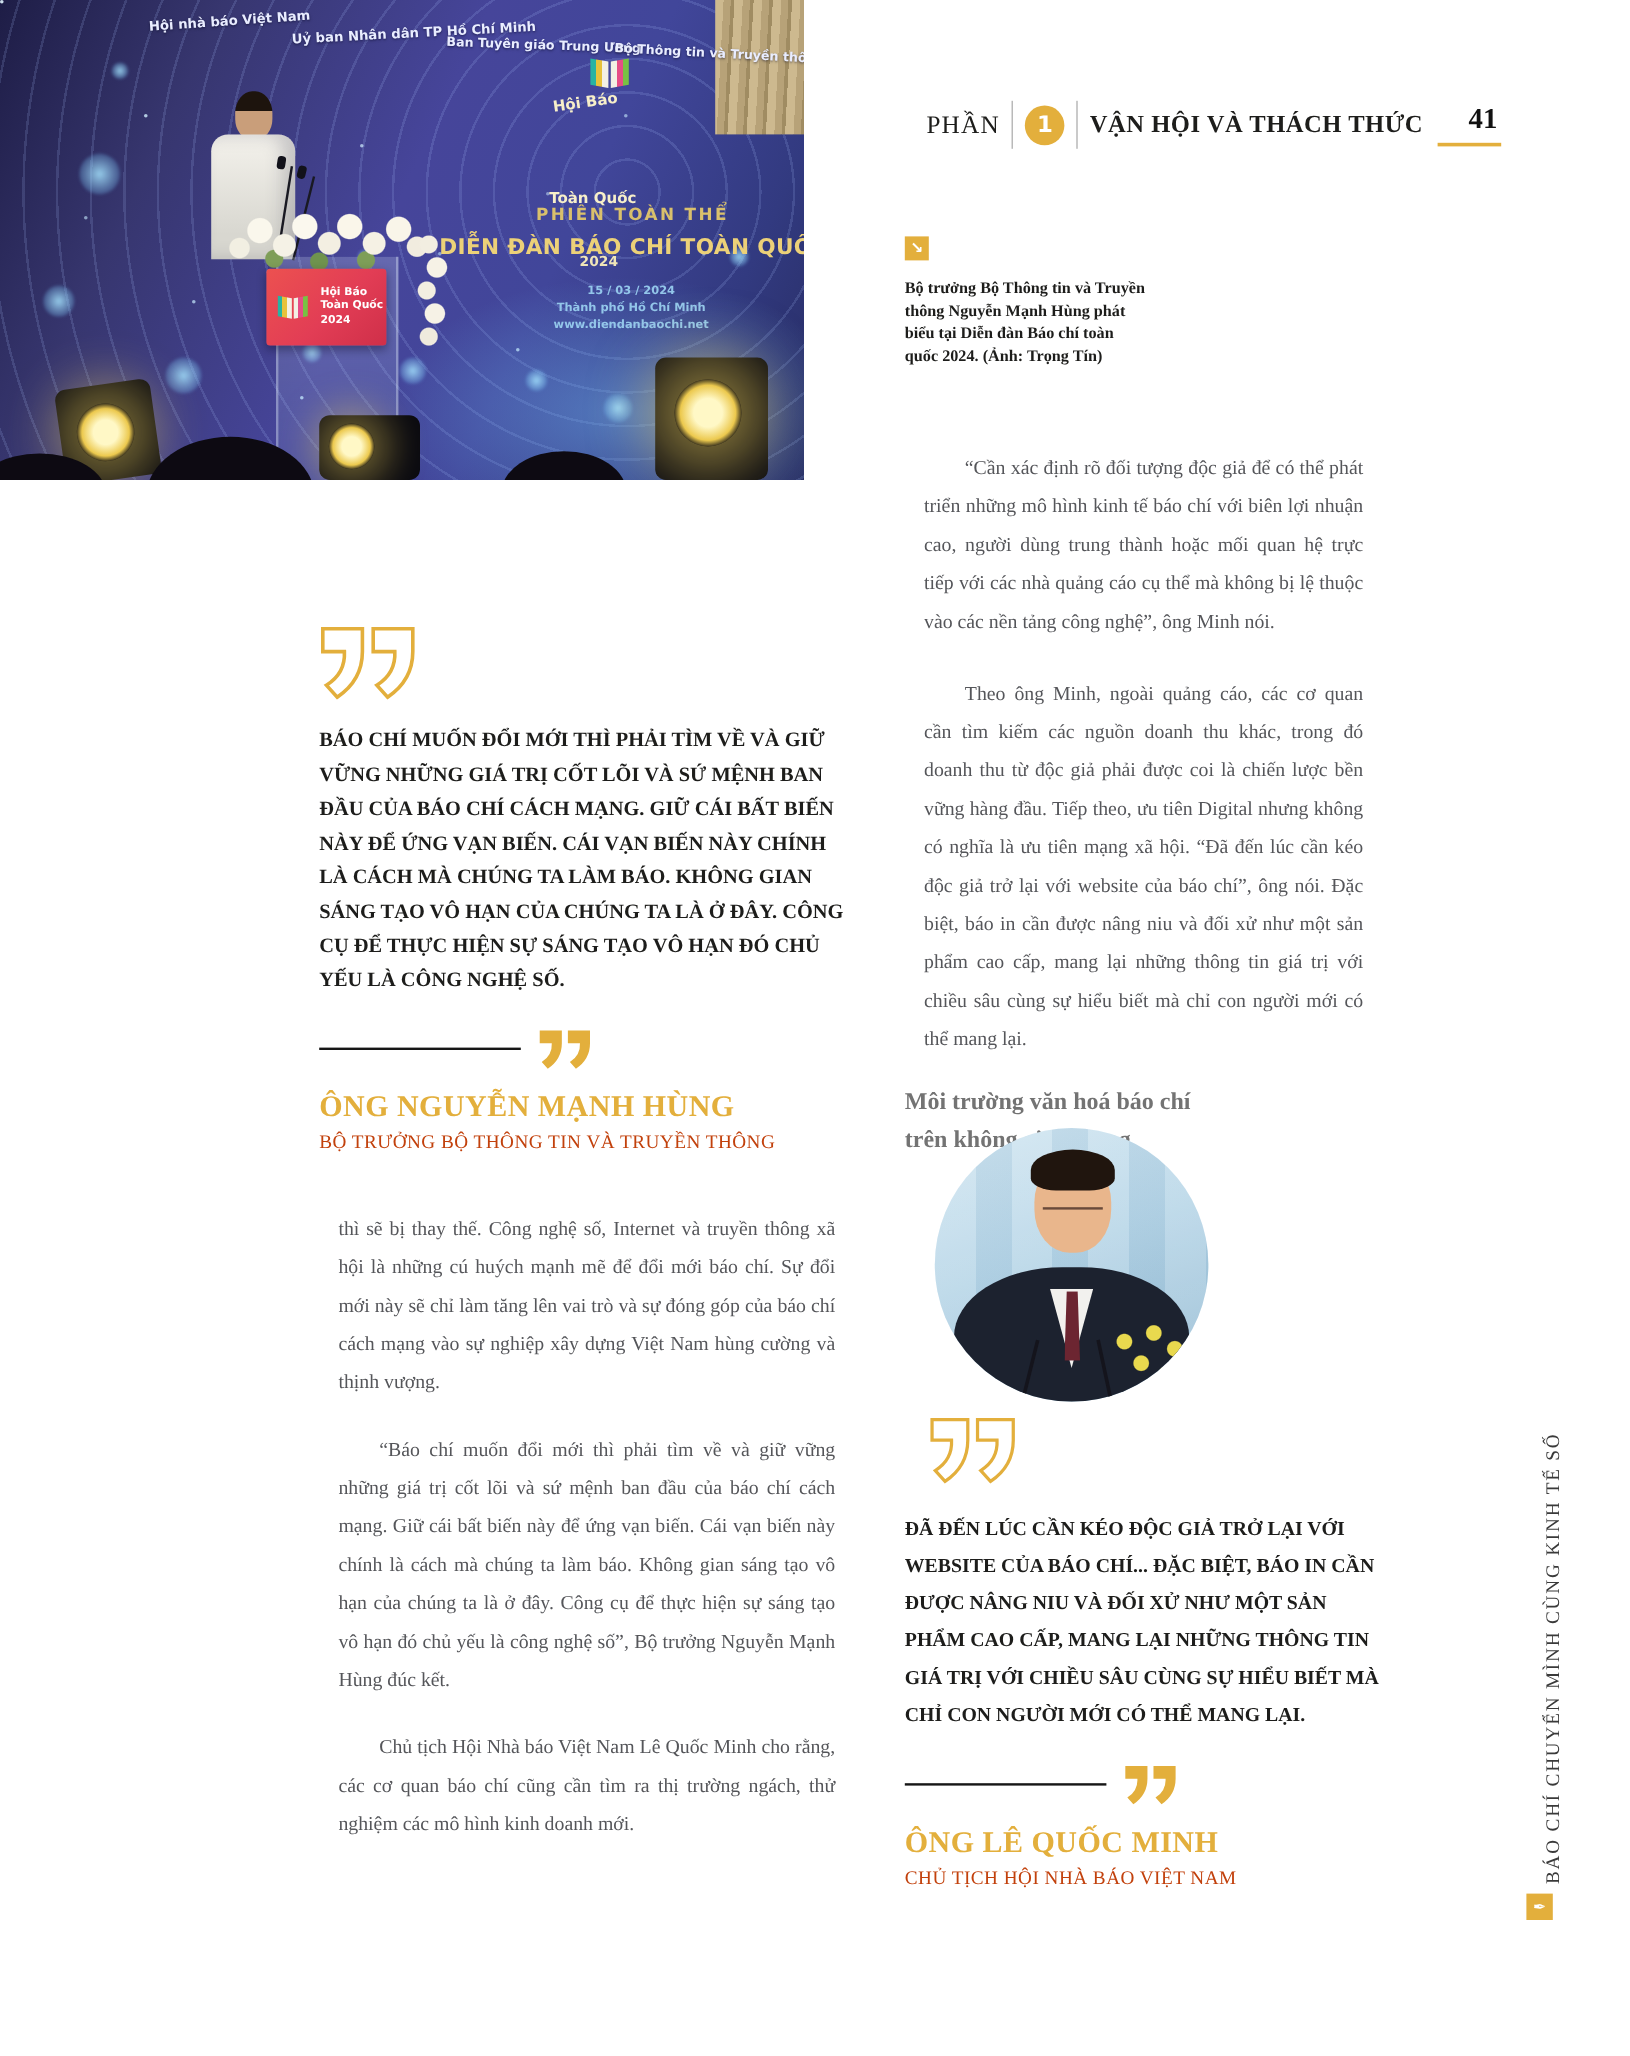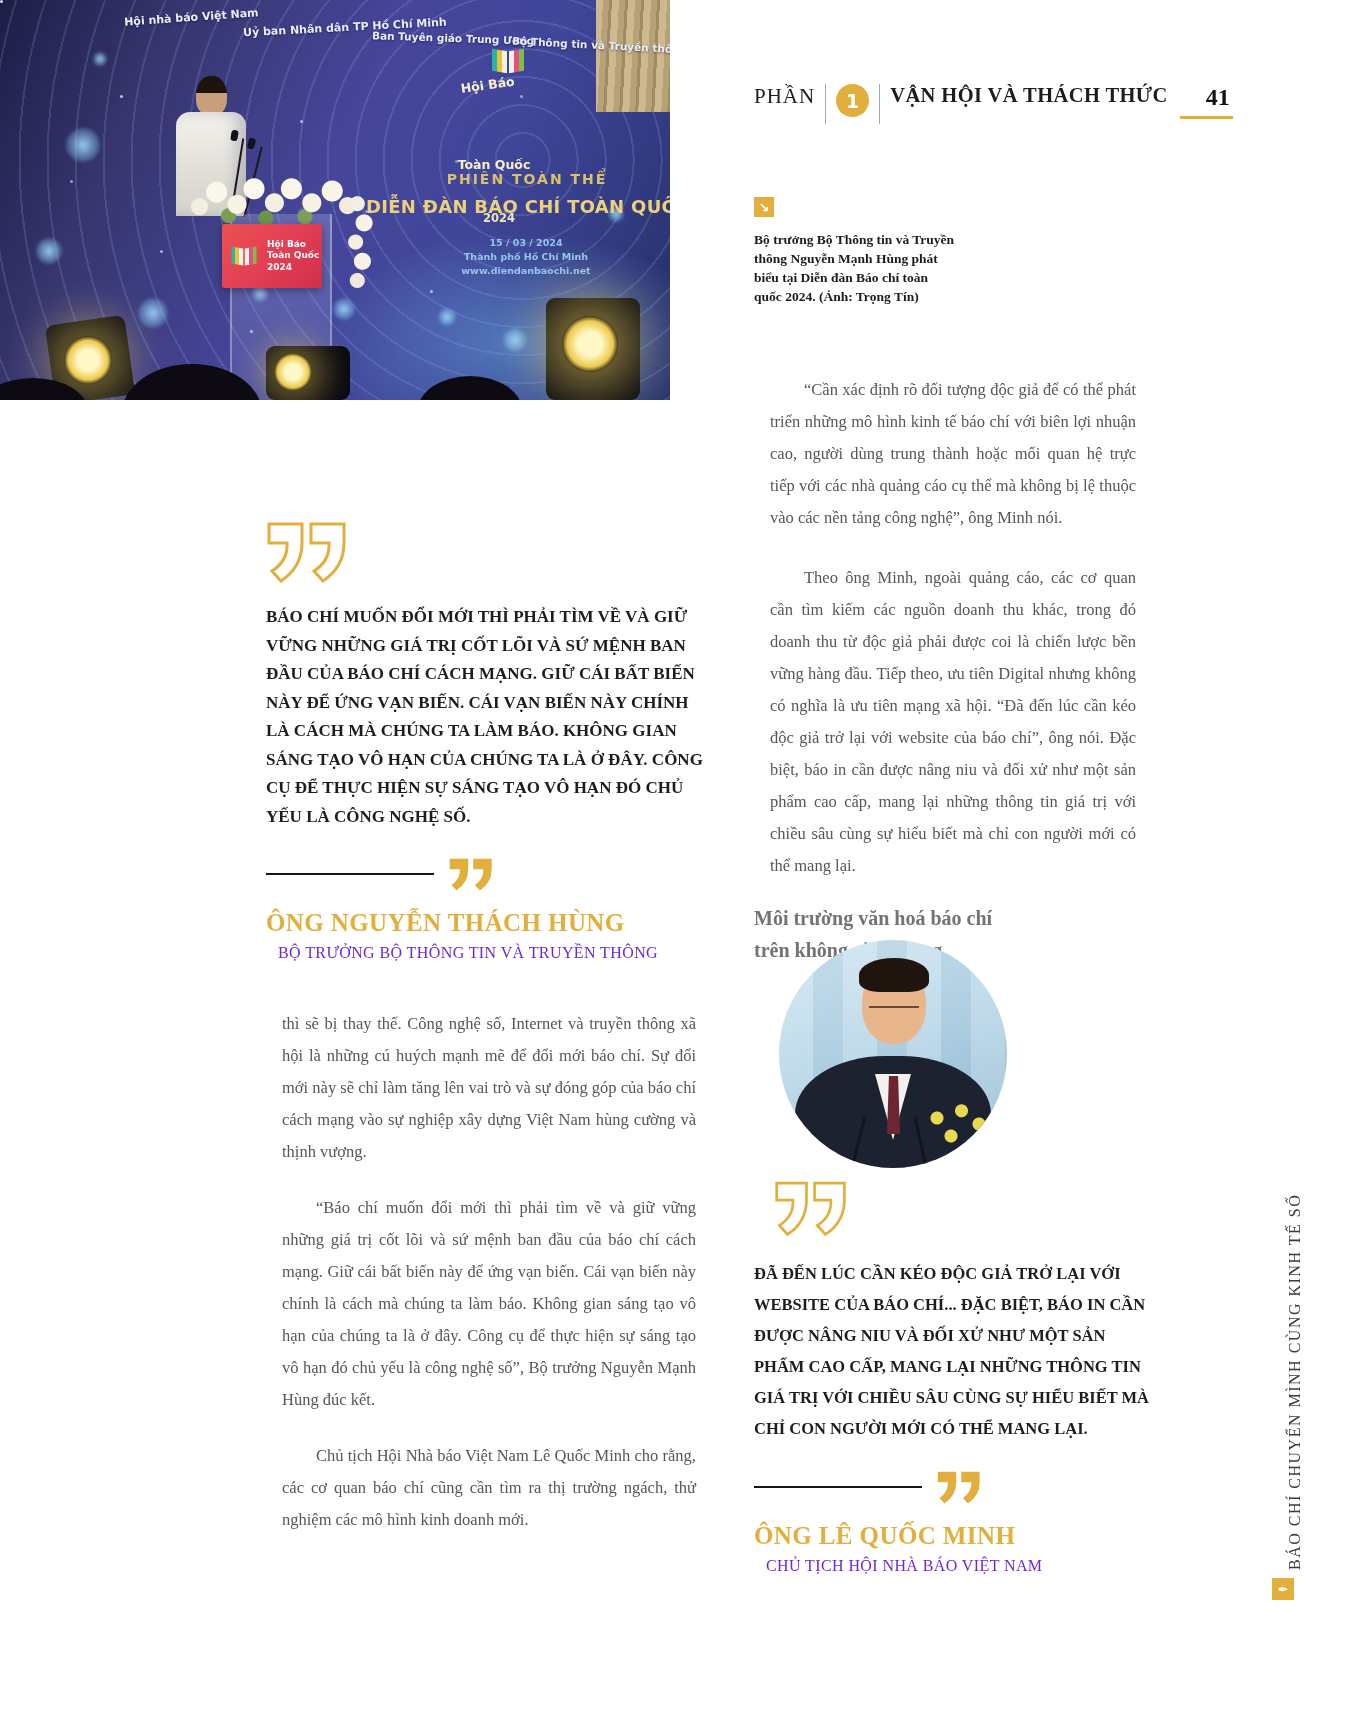--- a/index.html
+++ b/index.html
@@ -98,21 +98,21 @@
   .l2{left:266px;top:346px;width:84px;height:54px;}
   .l2::after{left:8px;top:7px;width:38px;height:38px;box-shadow:0 0 30px 14px rgba(242,212,95,.4);}
   .l3{left:546px;top:298px;width:94px;height:102px;}
   .l3::after{left:16px;top:18px;width:56px;height:56px;box-shadow:0 0 46px 24px rgba(242,212,95,.5);}
   .crowd{position:absolute;background:#0d0a12;border-radius:50% 50% 0 0 / 75% 75% 0 0;}
   .cr1{left:122px;top:364px;width:140px;height:66px;}
   .cr2{left:418px;top:376px;width:104px;height:46px;}
   .cr3{left:-22px;top:378px;width:110px;height:44px;}
 
   
-  .section-header{position:absolute;left:754px;top:84px;display:flex;align-items:flex-start;}
+  .section-header{position:absolute;left:772px;top:84px;display:flex;align-items:center;}
   .sh-label{font-size:21px;letter-spacing:1px;color:#1d1d1b;}
   .sh-div{width:1px;height:40px;background:#a8a8a8;margin:0 10px;}
   .sh-num{width:33px;height:33px;border-radius:50%;background:#E3AF3C;color:#fff;font-weight:bold;
         display:flex;align-items:center;justify-content:center;font-size:19px;
         font-family:"DejaVu Sans",sans-serif;}
   .sh-title{font-size:20.5px;font-weight:bold;letter-spacing:.4px;color:#1d1d1b;}
   .sh-page{margin-left:12px;font-size:24px;font-weight:bold;color:#111;
         border-bottom:3px solid #E3AF3C;padding:0 3px 5px 26px;}
 
   
@@ -130,21 +130,21 @@
   .right-col .p2{margin-bottom:20px;}
   .subheading{font-size:20px;line-height:32px;font-weight:bold;color:#737373;}
 
   .left-col{position:absolute;left:266px;top:505px;width:446px;}
   .q-icon{display:block;margin:16px 0 14px 0;}
   .pull-quote{font-weight:bold;font-size:17px;line-height:28.5px;color:#1d1d1b;text-align:left;}
   .attrib-row{display:flex;align-items:flex-start;margin-top:26px;}
   .attrib-rule{width:168px;height:2px;background:#161616;margin-top:16px;}
   .attrib-q{margin-left:14px;}
   .attrib-name{margin-top:14px;font-size:25px;font-weight:bold;color:#E3AF3C;letter-spacing:.4px;}
-  .attrib-title{margin-top:7px;font-size:16px;color:#6d28d9;letter-spacing:.4px;margin-left:12px;}
+  .attrib-title{margin-top:7px;font-size:16px;color:#c2410c;letter-spacing:.4px;}
   .lb1{margin-top:46px;}
   .lb{margin-top:24px;}
 
   
   .portrait{position:absolute;left:779px;top:940px;width:228px;height:228px;border-radius:50%;
         overflow:hidden;background:linear-gradient(160deg,#d3e7f2 0%,#b6d5e7 45%,#8fb7d0 100%);}
   .pt-panel{position:absolute;inset:0;
         background:repeating-linear-gradient(90deg,rgba(255,255,255,.14) 0 34px,rgba(120,160,190,.12) 34px 64px);}
   .pt-suit{position:absolute;left:16px;bottom:-14px;width:196px;height:126px;border-radius:46% 46% 0 0;
         background:#1c222f;}
@@ -283,21 +283,21 @@
       <path d="M45 3 H78 V22 Q78 46 57 60 L48 50 Q64 40 63 22 H45 Z" fill="none" stroke="#E3AF3C" stroke-width="3"></path>
     </svg>
     <div class="pull-quote">BÁO CHÍ MUỐN ĐỔI MỚI THÌ PHẢI TÌM VỀ VÀ GIỮ VỮNG NHỮNG GIÁ TRỊ CỐT LÕI VÀ SỨ MỆNH BAN ĐẦU CỦA BÁO CHÍ CÁCH MẠNG. GIỮ CÁI BẤT BIẾN NÀY ĐỂ ỨNG VẠN BIẾN. CÁI VẠN BIẾN NÀY CHÍNH LÀ CÁCH MÀ CHÚNG TA LÀM BÁO. KHÔNG GIAN SÁNG TẠO VÔ HẠN CỦA CHÚNG TA LÀ Ở ĐÂY. CÔNG CỤ ĐỂ THỰC HIỆN SỰ SÁNG TẠO VÔ HẠN ĐÓ CHỦ YẾU LÀ CÔNG NGHỆ SỐ.</div>
     <div class="attrib-row">
       <span class="attrib-rule"></span>
       <svg class="attrib-q" width="46" height="38" viewBox="0 0 82 68">
         <path d="M3 3 H36 V22 Q36 46 15 60 L6 50 Q22 40 21 22 H3 Z" fill="#E3AF3C"></path>
         <path d="M45 3 H78 V22 Q78 46 57 60 L48 50 Q64 40 63 22 H45 Z" fill="#E3AF3C"></path>
       </svg>
     </div>
-    <div class="attrib-name">ÔNG NGUYỄN THÁCH HÙNG</div>
+    <div class="attrib-name">ÔNG NGUYỄN MẠNH HÙNG</div>
     <div class="attrib-title">BỘ TRƯỞNG BỘ THÔNG TIN VÀ TRUYỀN THÔNG</div>
     <p class="bodytext lb1">thì sẽ bị thay thế. Công nghệ số, Internet và truyền thông xã hội là những cú huých mạnh mẽ để đổi mới báo chí. Sự đổi mới này sẽ chỉ làm tăng lên vai trò và sự đóng góp của báo chí cách mạng vào sự nghiệp xây dựng Việt Nam hùng cường và thịnh vượng.</p>
     <p class="bodytext indent lb">“Báo chí muốn đổi mới thì phải tìm về và giữ vững những giá trị cốt lõi và sứ mệnh ban đầu của báo chí cách mạng. Giữ cái bất biến này để ứng vạn biến. Cái vạn biến này chính là cách mà chúng ta làm báo. Không gian sáng tạo vô hạn của chúng ta là ở đây. Công cụ để thực hiện sự sáng tạo vô hạn đó chủ yếu là công nghệ số”, Bộ trưởng Nguyễn Mạnh Hùng đúc kết.</p>
     <p class="bodytext indent lb">Chủ tịch Hội Nhà báo Việt Nam Lê Quốc Minh cho rằng, các cơ quan báo chí cũng cần tìm ra thị trường ngách, thử nghiệm các mô hình kinh doanh mới.</p>
   </div>
 
   <div class="portrait">
     <div class="pt-panel"></div>
     <div class="pt-suit"></div>
     <div class="pt-shirt"></div>

